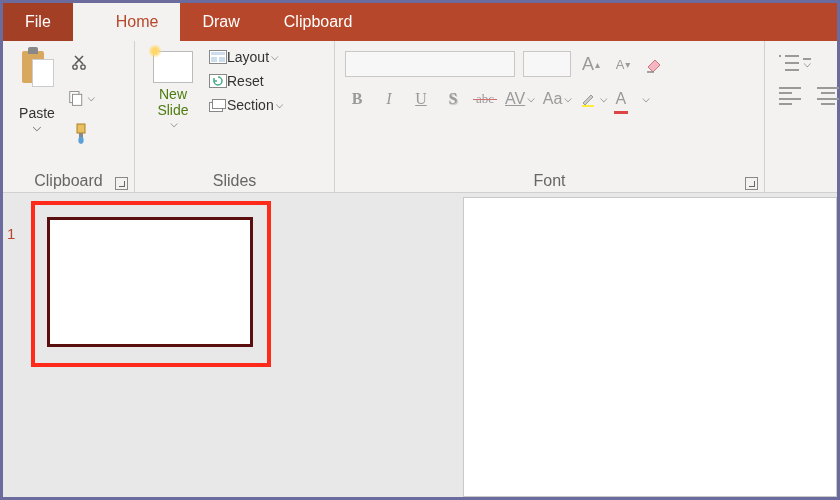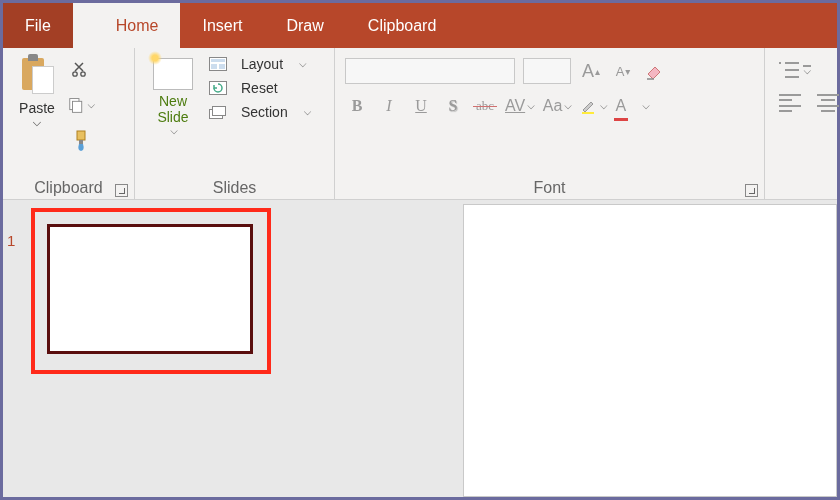--- a/index.html
+++ b/index.html
@@ -1,46 +1,46 @@
 <!DOCTYPE html>
 <html><head>
 <meta charset="utf-8">
 <style>
 * { box-sizing: border-box; margin: 0; padding: 0; font-family: "Segoe UI", Arial, sans-serif; }
 html, body { width: 840px; height: 500px; overflow: hidden; background: #e5e5e5; }
 .window { width: 840px; height: 500px; border: 3px solid #6b6b9e; background: #f3f2f1; display: flex; flex-direction: column; }
-.tabbar { height: 45px; background: #b7472a; display: flex; align-items: stretch; }
+.tabbar { height: 38px; background: #b7472a; display: flex; align-items: stretch; }
 .tab { padding: 0 22px; display: flex; align-items: center; color: #fff; font-size: 16px; cursor: pointer; }
 .tab.file { background: #a33f25; }
 .tab.active { background: #f3f2f1; color: #b7472a; padding-left: 43px; }
 .ribbon { background: #f3f2f1; border-bottom: 1px solid #d0d0d0; display: flex; height: 152px; }
 .group { border-right: 1px solid #d0d0d0; display: flex; flex-direction: column; }
 .group-body { flex: 1; display: flex; align-items: flex-start; padding: 6px 8px 2px 8px; }
 .group-label { height: 20px; font-size: 16px; color: #666; text-align: center; position: relative; }
 .dialog-launcher { position: absolute; right: 6px; bottom: 2px; width: 13px; height: 13px; border: 1px solid #888; display: flex; align-items: center; justify-content: center; font-size: 9px; color: #666; cursor: pointer; }
 .dialog-launcher::after { content: ""; width: 5px; height: 5px; border-right: 1px solid #666; border-bottom: 1px solid #666; position: absolute; right: 2px; bottom: 2px; }
 
 
 .paste-btn { display: flex; flex-direction: column; align-items: center; width: 52px; cursor: pointer; }
 .paste-icon { width: 34px; height: 42px; position: relative; }
 .paste-icon .board { position: absolute; top: 4px; left: 2px; width: 22px; height: 32px; background: #d9a85f; border-radius: 2px; }
 .paste-icon .clip { position: absolute; top: 0; left: 8px; width: 10px; height: 7px; background: #888; border-radius: 2px 2px 0 0; }
 .paste-icon .sheet { position: absolute; top: 12px; left: 12px; width: 22px; height: 28px; background: #fff; border: 1px solid #ccc; }
-.paste-label { font-size: 14px; color: #333; margin-top: 4px; }
+.paste-label { font-size: 14px; color: #333; margin-top: 16px; }
 .paste-drop { font-size: 11px; color: #555; margin-top: 0; }
 .clip-col { display: flex; flex-direction: column; gap: 10px; margin-left: 4px; padding-top: 2px; }
 .small-btn { width: 28px; height: 26px; display: flex; align-items: center; justify-content: center; cursor: pointer; }
 
 
 .newslide-btn { display: flex; flex-direction: column; align-items: center; width: 60px; cursor: pointer; }
 .newslide-icon { width: 40px; height: 32px; background: #fff; border: 1px solid #bbb; position: relative; margin-top: 4px; }
 .newslide-icon::before { content: ""; position: absolute; top: -8px; left: -6px; width: 14px; height: 14px; background: radial-gradient(circle, #ffd76a 30%, transparent 70%); }
 .newslide-label { font-size: 14px; color: #4d7c0f; margin-top: 3px; line-height: 16px; text-align: center; }
 .slides-col { display: flex; flex-direction: column; gap: 8px; margin-left: 6px; padding-top: 2px; }
-.slides-item { display: flex; align-items: center; font-size: 14px; color: #333; cursor: pointer; gap: 14px; }
+.slides-item { display: flex; align-items: center; font-size: 14px; color: #333; cursor: pointer; gap: 0; }
 .ico { width: 18px; height: 16px; display: inline-flex; align-items: center; justify-content: center; }
 
 
 .font-group .group-body { flex-direction: column; gap: 10px; padding: 10px 16px 4px 10px; }
 .font-row { display: flex; align-items: center; gap: 8px; }
 .font-select { width: 170px; height: 26px; border: 1px solid #c8c8c8; background: #f7f7f7; }
 .size-select { width: 48px; height: 26px; border: 1px solid #c8c8c8; background: #f7f7f7; }
 .fbtn { min-width: 24px; height: 24px; display: flex; align-items: center; justify-content: center; color: #9a9a9a; font-size: 16px; cursor: pointer; font-family: "Times New Roman", serif; }
 .fbtn .sub { font-size: 10px; margin-left: 1px; }
 .abc-strike { position: relative; font-size: 13px; }
@@ -66,21 +66,20 @@
 .caret { font-size: 10px; color: #777; margin-left: 2px; }
 </style>
 </head>
 <body>
 
 <div class="window">
 
   <div class="tabbar">
     <div class="tab file">File</div>
     <div class="tab active">Home</div>
-    <div class="tab">Insert</div>
     <div class="tab">Draw</div>
     <div class="tab">Clipboard</div>
   </div>
 
   <div class="ribbon">
 
     <div class="group" style="width:132px">
       <div class="group-body">
         <div class="paste-btn">
           <div class="paste-icon">

